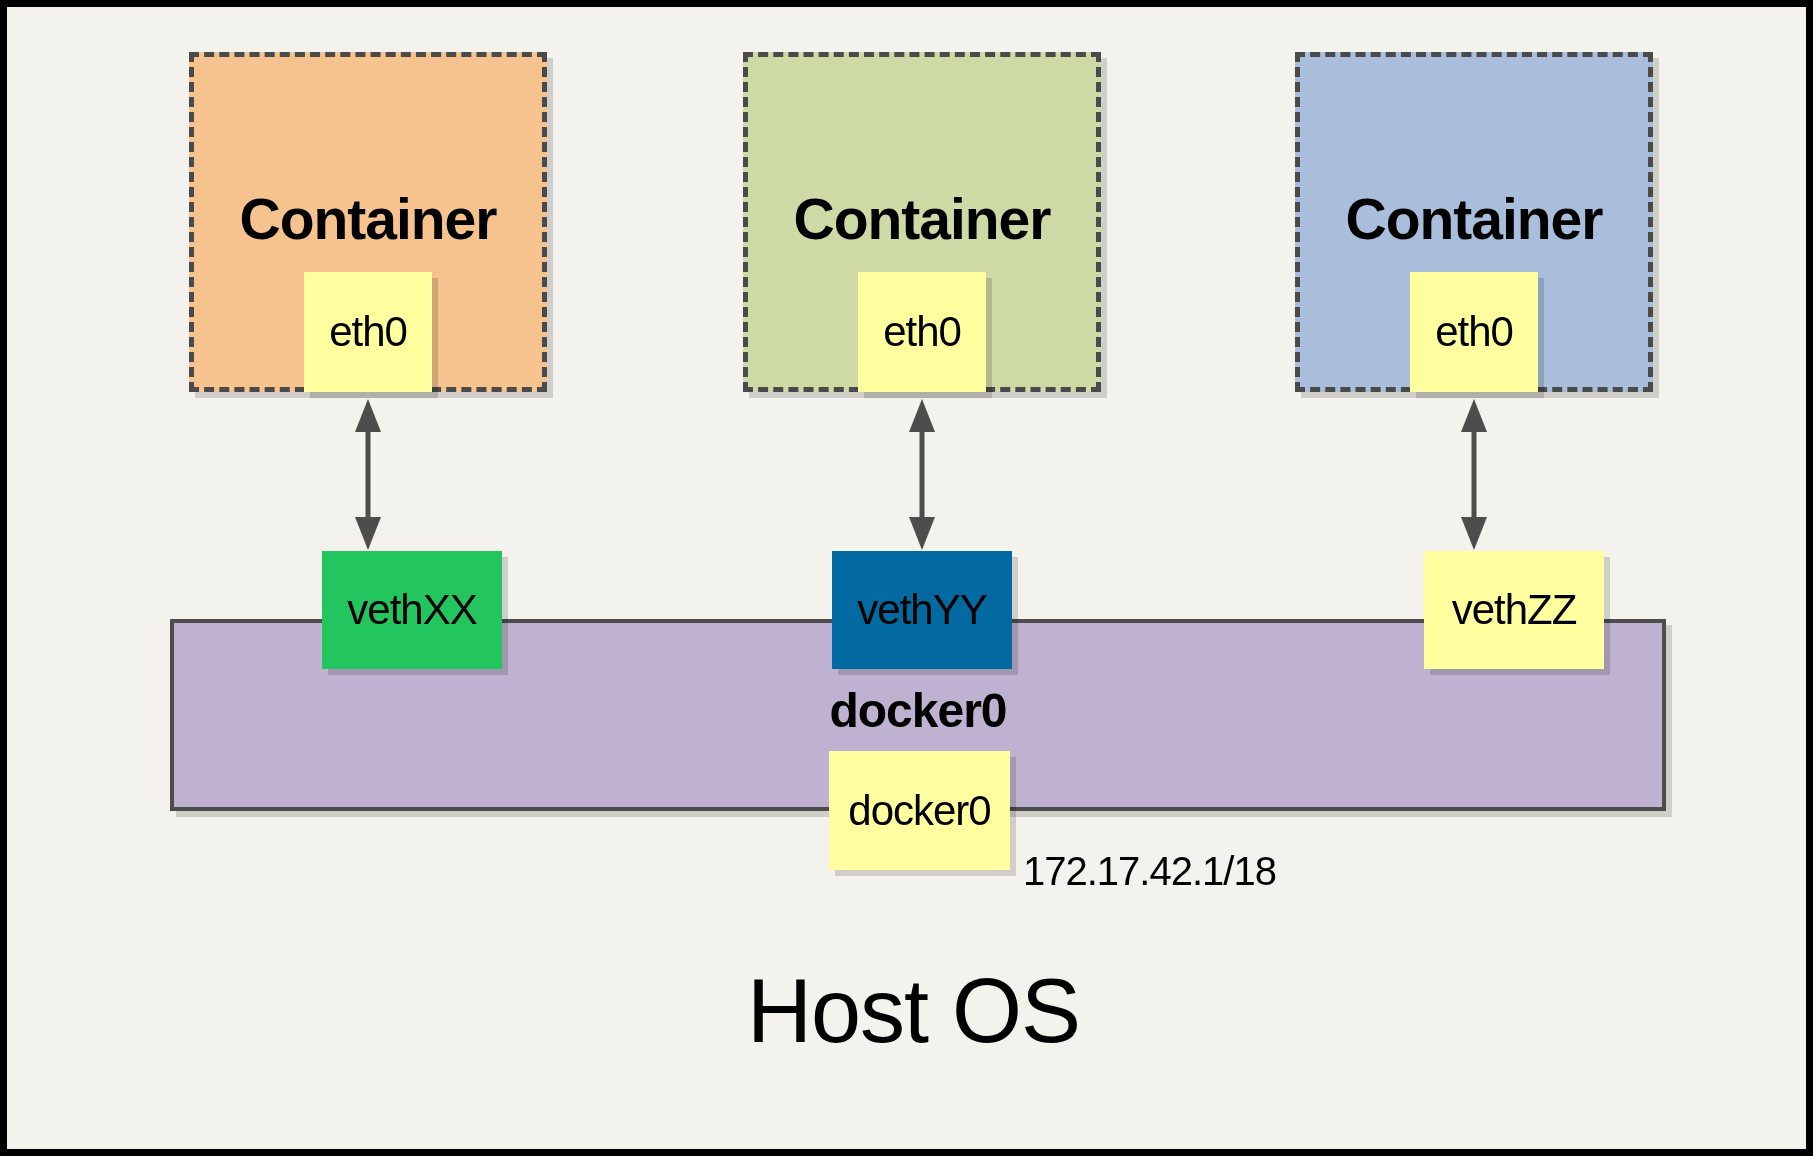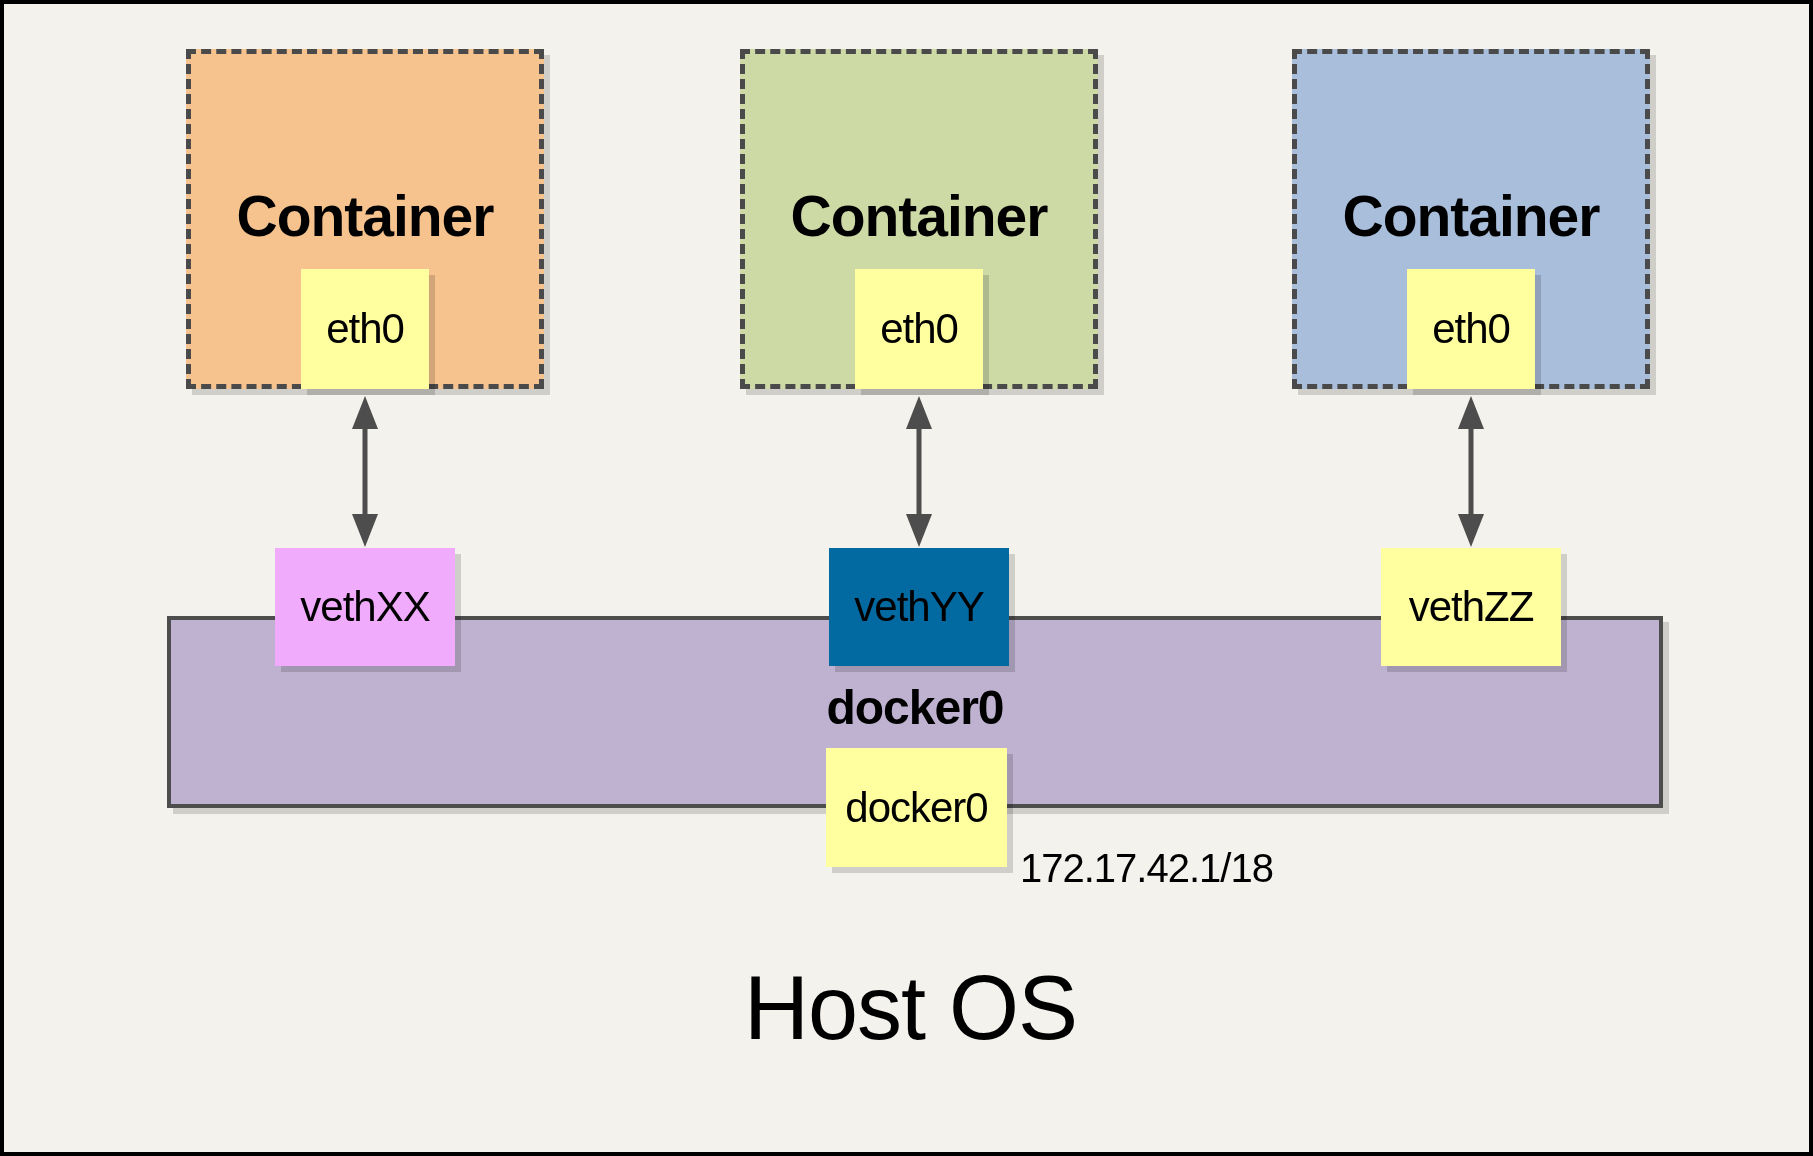--- a/index.html
+++ b/index.html
@@ -1,20 +1,20 @@
 <!DOCTYPE html>
 <html><head>
 <meta charset="utf-8">
 <style>
   html,body{margin:0;padding:0;background:#ffffff;}
   #canvas{
     position:relative;
     width:1813px;height:1156px;
     box-sizing:border-box;
-    border:4px solid #000000;
+    border:7px solid #000000;
     background:#F4F2EC;
     font-family:"Liberation Sans","DejaVu Sans",sans-serif;
     color:#000000;
     overflow:hidden;
     padding-left:28px;
   }
   
   .container-box{
     position:absolute;top:45px;width:358px;height:340px;
     box-sizing:border-box;border:5px dashed #4A4A4A;
@@ -104,27 +104,27 @@
   </svg>
   <svg class="arrow a2" viewBox="0 0 32 153">
     <line x1="16" y1="28" x2="16" y2="125" stroke="#4D4D4D" stroke-width="5"></line>
     <polygon points="16,1 3,34 29,34" fill="#4D4D4D"></polygon>
     <polygon points="16,152 3,119 29,119" fill="#4D4D4D"></polygon>
   </svg>
 
   <div class="bridge" style="background: rgb(191, 178, 209);"></div>
   <div class="bridge-label">docker0</div>
 
-  <div class="note veth v0" style="background: #f0abfc;">
+  <div class="note veth v0" style="background: #22c55e; margin-left: 44px;">
     <span>vethXX</span>
   </div>
   <div class="note veth v1" style="background: #0369a1;">
     <span>vethYY</span>
   </div>
-  <div class="note veth v2" style="background: rgb(255, 255, 160);">
+  <div class="note veth v2" style="background: rgb(255, 255, 160); margin-left: 40px;">
     <span>vethZZ</span>
   </div>
 
   <div class="note docker0-box" style="background: rgb(255, 255, 160);">
     <span>docker0</span>
   </div>
   <div class="ip">172.17.42.1/18</div>
 
   <div class="host-label">Host OS</div>
 

